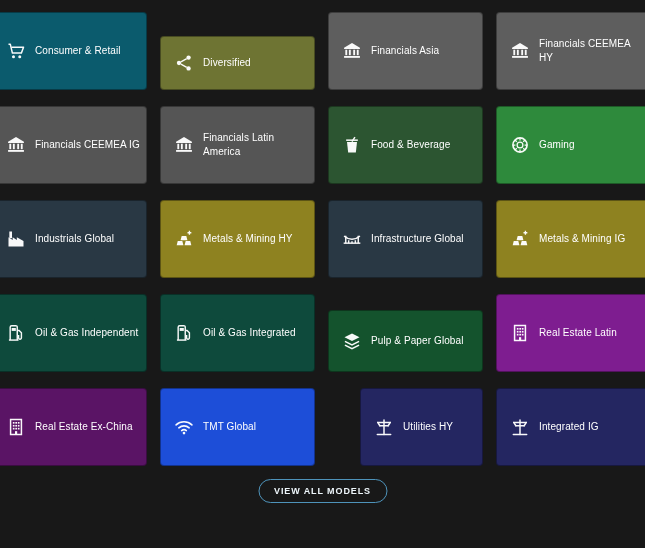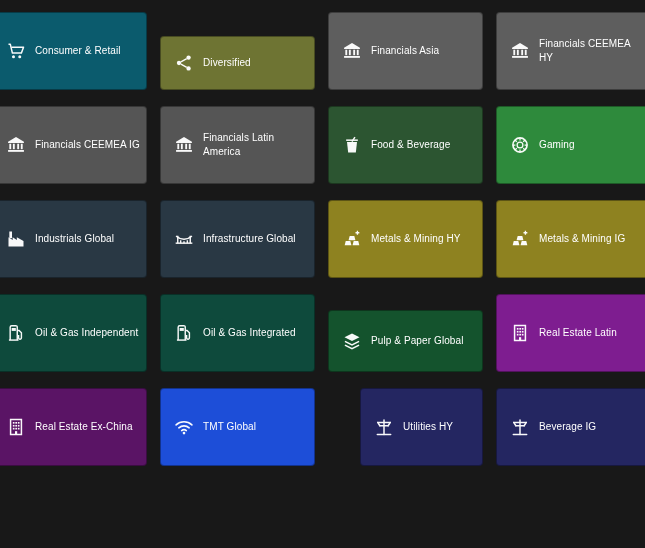--- a/index.html
+++ b/index.html
@@ -175,41 +175,41 @@
       </div>
       <div class="tile" style="background: rgb(41, 56, 68);">
         <span class="tile-icon">
           <svg viewBox="0 0 24 24" fill="#fff">
             <path d="M3 21V10l5 3.2V10l5 3.2V10l8 4.5V21H3z"></path>
             <rect x="4" y="3" width="3.2" height="8"></rect>
           </svg>
         </span>
         <span class="tile-label">Industrials Global</span>
       </div>
+      <div class="tile" style="background: rgb(142, 130, 32);">
+        <span class="tile-icon">
+          <svg viewBox="0 0 24 24" fill="#fff">
+            <path d="M4.5 14.5h5.5l1.3 5H3.2l1.3-5z"></path>
+            <path d="M14 14.5h5.5l1.3 5h-8.1l1.3-5z"></path>
+            <path d="M9.2 8.5h5.6l1.3 5H7.9l1.3-5z"></path>
+            <path d="M18.5 2.2v4.6M16.2 4.5h4.6" stroke="#fff" stroke-width="1.6"></path>
+          </svg>
+        </span>
+        <span class="tile-label">Metals &amp; Mining HY</span>
+      </div>
       <div class="tile" style="background: rgb(41, 56, 68);">
         <span class="tile-icon">
           <svg viewBox="0 0 24 24" fill="none" stroke="#fff" stroke-width="1.7">
             <path d="M2 17h20"></path>
             <path d="M4.5 17V8M19.5 17V8"></path>
             <path d="M2.5 8.5c5.5 5 13.5 5 19 0"></path>
             <path d="M8 13.4V17M12 14.6V17M16 13.4V17"></path>
           </svg>
         </span>
         <span class="tile-label">Infrastructure Global</span>
-      </div>
-      <div class="tile" style="background: rgb(142, 130, 32);">
-        <span class="tile-icon">
-          <svg viewBox="0 0 24 24" fill="#fff">
-            <path d="M4.5 14.5h5.5l1.3 5H3.2l1.3-5z"></path>
-            <path d="M14 14.5h5.5l1.3 5h-8.1l1.3-5z"></path>
-            <path d="M9.2 8.5h5.6l1.3 5H7.9l1.3-5z"></path>
-            <path d="M18.5 2.2v4.6M16.2 4.5h4.6" stroke="#fff" stroke-width="1.6"></path>
-          </svg>
-        </span>
-        <span class="tile-label">Metals &amp; Mining HY</span>
       </div>
       <div class="tile" style="background: rgb(142, 130, 32);">
         <span class="tile-icon">
           <svg viewBox="0 0 24 24" fill="#fff">
             <path d="M4.5 14.5h5.5l1.3 5H3.2l1.3-5z"></path>
             <path d="M14 14.5h5.5l1.3 5h-8.1l1.3-5z"></path>
             <path d="M9.2 8.5h5.6l1.3 5H7.9l1.3-5z"></path>
             <path d="M18.5 2.2v4.6M16.2 4.5h4.6" stroke="#fff" stroke-width="1.6"></path>
           </svg>
         </span>
@@ -312,16 +312,17 @@
       <div class="tile" style="background: rgb(36, 38, 97);">
         <span class="tile-icon">
           <svg viewBox="0 0 24 24" fill="none" stroke="#fff" stroke-width="1.8" stroke-linecap="round">
             <path d="M12 3.5V21"></path>
             <path d="M4.5 6.5h15"></path>
             <path d="M7 10.5h10"></path>
             <path d="M4.5 6.5L7 10.5M19.5 6.5L17 10.5"></path>
             <path d="M4 21h16"></path>
           </svg>
         </span>
-        <span class="tile-label">Beverage IG</span>
+        <span class="tile-label">Integrated IG</span>
       </div>
     </div>
+  <button class="view-all" style="border-color: rgb(78, 147, 186); color: rgb(238, 246, 251);">VIEW ALL MODELS</button>
 </div>
 
 </body></html>

